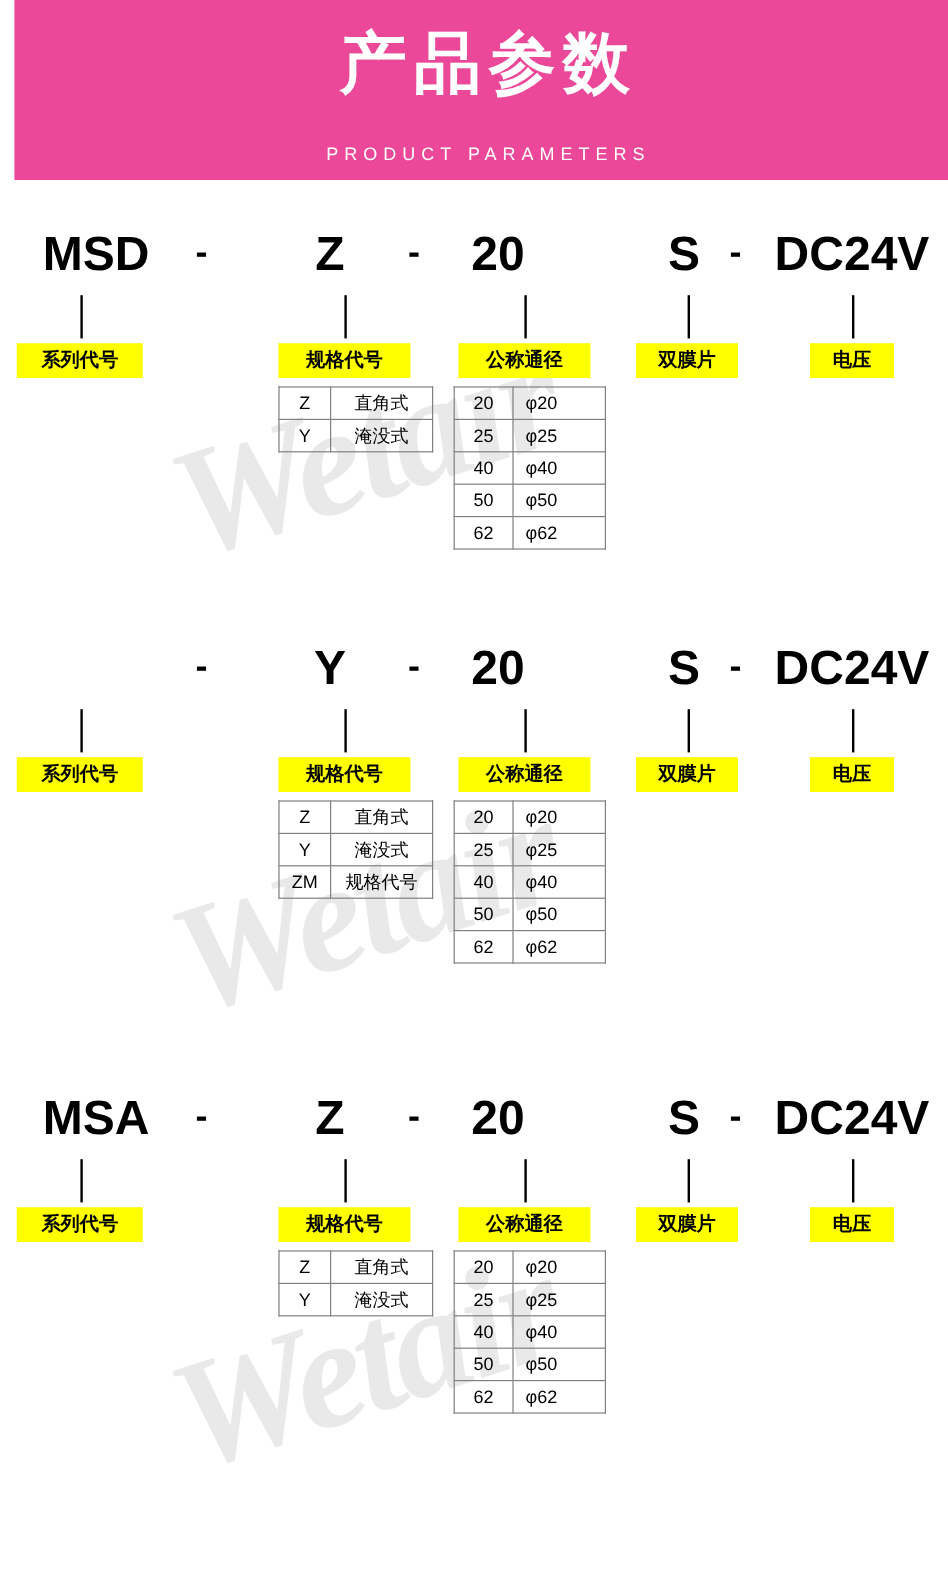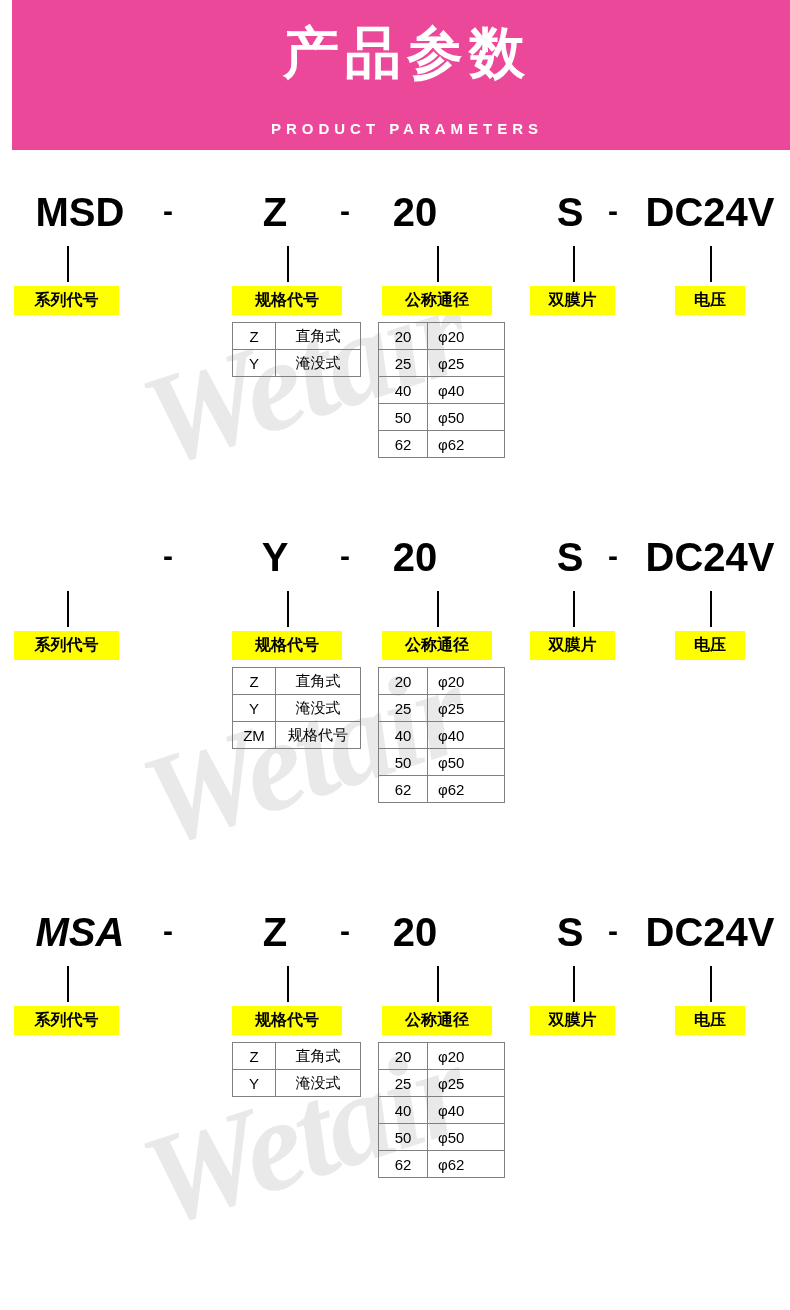--- a/index.html
+++ b/index.html
@@ -34,21 +34,21 @@
     font-size: 56px;
     font-weight: bold;
     letter-spacing: 6px;
     line-height: 1.2;
     margin-top: 6px;
   }
   .banner-sub {
     font-size: 15px;
     letter-spacing: 5px;
     margin-top: 14px;
-    font-weight: bold;
+    font-weight: normal;
   }
 
   
   .watermark {
     position: absolute;
     font-family: "Liberation Serif", serif;
     font-style: italic;
     font-weight: bold;
     color: #e9e9e9;
     font-size: 130px;
@@ -262,21 +262,21 @@
         </tr>
         <tr>
           <td class="k">62</td>
           <td class="v">φ62</td>
         </tr>
       </tbody>
     </table>
   </div>
 <div class="block" id="block-2">
     <div class="code-row">
-      <div class="code-cell" style="left:20px;width:120px;top:0;font-style:italic;">MSA</div>
+      <div class="code-cell" style="left:20px;width:120px;top:0;">MSA</div>
       <div class="code-cell" style="left:225px;width:100px;top:0;">Z</div>
       <div class="code-cell" style="left:365px;width:100px;top:0;">20</div>
       <div class="code-cell" style="left:530px;width:80px;top:0;">S</div>
       <div class="code-cell" style="left:645px;width:130px;top:0;">DC24V</div>
       <div class="dash-cell" style="left:163px;top:4px;">-</div>
       <div class="dash-cell" style="left:340px;top:4px;">-</div>
       <div class="dash-cell" style="left:608px;top:4px;">-</div>
     </div>
     <div class="stem" style="left:66.5px;top:56px;"></div>
     <div class="stem" style="left:287px;top:56px;"></div>

